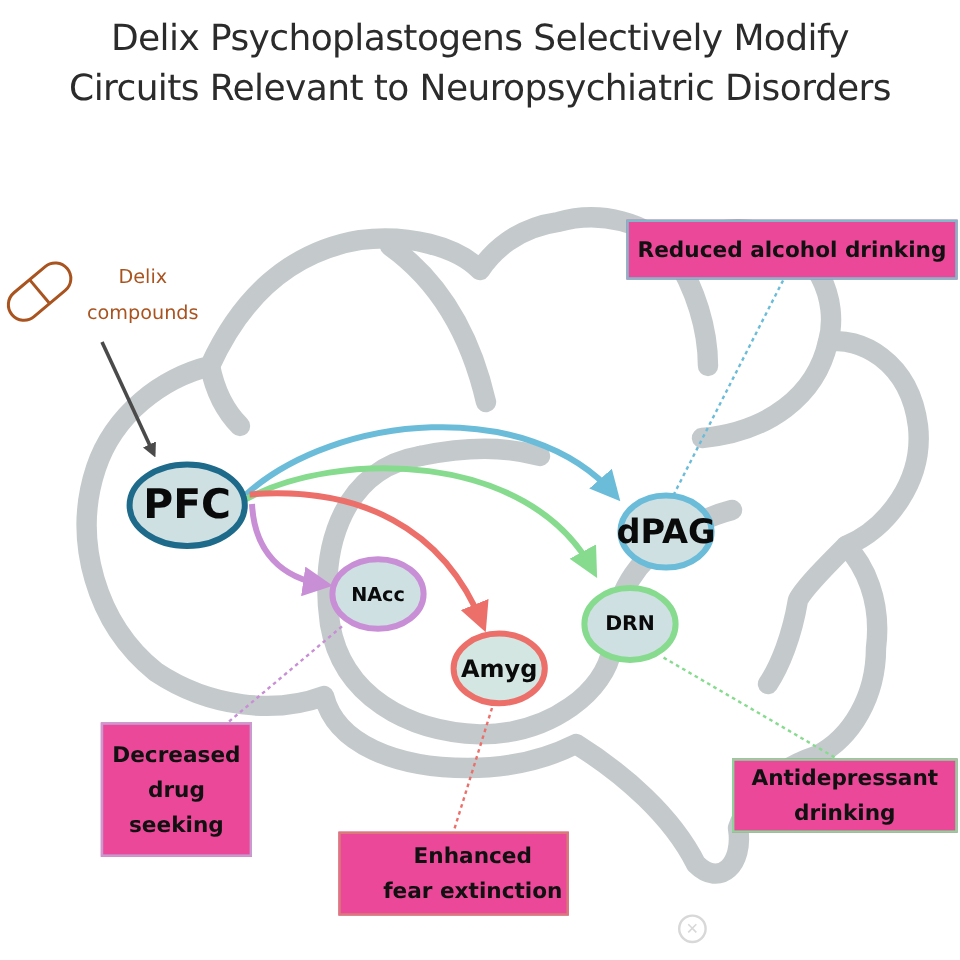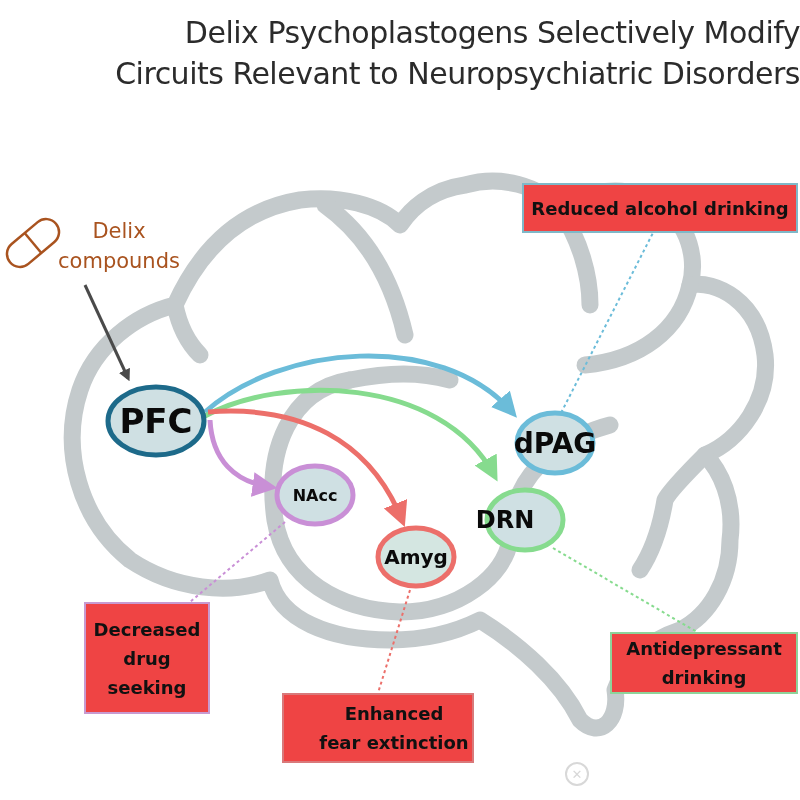--- a/index.html
+++ b/index.html
@@ -1,23 +1,23 @@
 <!DOCTYPE html>
 <html><head>
 <meta charset="utf-8">
 <style>
   html, body { margin: 0; padding: 0; background: #ffffff; }
   body { width: 800px; height: 800px; position: relative; overflow: hidden; font-family: "Liberation Sans", sans-serif; }
-  .title { position: absolute; left: 0; width: 800px; text-align: right; color: #2b2b2b; font-family: "DejaVu Sans", sans-serif; font-size: 30px; letter-spacing: -0.5px; line-height: 38px; }
+  .title { position: absolute; left: 0; width: 800px; text-align: center; color: #2b2b2b; font-family: "DejaVu Sans", sans-serif; font-size: 30px; letter-spacing: -0.5px; line-height: 38px; }
   .title.l1 { top: 14px; }
   .title.l2 { top: 55px; }
   svg.stage { position: absolute; left: 0; top: 0; }
   .node-label { position: absolute; transform: translate(-50%, -50%); font-family: "DejaVu Sans", sans-serif; font-weight: bold; color: #0a0a0a; white-space: nowrap; }
-  .outcome { position: absolute; background: #ef4444; box-sizing: border-box; border: 2px solid; display: flex; align-items: center; justify-content: center; text-align: center; font-family: "DejaVu Sans", sans-serif; font-weight: bold; font-size: 18px; line-height: 29px; color: #111; white-space: pre-line; }
-  .compounds { position: absolute; left: 44px; top: 216px; color: #a9531f; font-family: "DejaVu Sans", sans-serif; font-size: 21px; line-height: 30px; text-align: center; width: 150px; white-space: pre-line; }
+  .outcome { position: absolute; background: #ec4899; box-sizing: border-box; border: 2px solid; display: flex; align-items: center; justify-content: center; text-align: center; font-family: "DejaVu Sans", sans-serif; font-weight: bold; font-size: 18px; line-height: 29px; color: #111; white-space: pre-line; }
+  .compounds { position: absolute; left: 44px; top: 216px; color: #a9531f; font-family: "DejaVu Sans", sans-serif; font-size: 16px; line-height: 30px; text-align: center; width: 150px; white-space: pre-line; }
   .watermark { position: absolute; left: 565px; top: 762px; color: #d8d8d8; font-family: "DejaVu Sans", sans-serif; font-size: 21px; display: flex; align-items: center; gap: 6px; }
   .wm-logo { width: 24px; height: 24px; border: 2px solid #d8d8d8; border-radius: 50%; display: inline-flex; align-items: center; justify-content: center; font-size: 13px; box-sizing: border-box; }
 </style>
 </head>
 <body>
 
 <div class="title l1">Delix Psychoplastogens Selectively Modify</div>
 <div class="title l2">Circuits Relevant to Neuropsychiatric Disorders</div>
 
 <svg class="stage" width="800" height="800" viewBox="0 0 800 800">
@@ -74,21 +74,21 @@
   </g>
 </svg>
 
 <div class="compounds">Delix
 compounds</div>
 
 <div class="node-label" style="left:156px;top:421px;font-size:34px;">PFC</div>
 <div class="node-label" style="left:315px;top:495px;font-size:16px;">NAcc</div>
 <div class="node-label" style="left:416px;top:557px;font-size:20px;">Amyg</div>
 <div class="node-label" style="left:555px;top:443px;font-size:28px;">dPAG</div>
-<div class="node-label" style="left:505px;top:520px;font-size:24px;">DRN</div>
+<div class="node-label" style="left:525px;top:520px;font-size:17px;">DRN</div>
 
 <div class="outcome" style="left:522px;top:183px;width:276px;height:50px;border-color:#7fb8c8;">Reduced alcohol drinking</div>
 <div class="outcome" style="left:84px;top:602px;width:126px;height:112px;border-color:#c89ad0;">Decreased
 drug seeking</div>
 <div class="outcome" style="left:282px;top:693px;width:192px;height:70px;border-color:#d9797a;padding-left:32px;">Enhanced
 fear extinction</div>
 <div class="outcome" style="left:610px;top:632px;width:188px;height:62px;border-color:#8ed39a;">Antidepressant
 drinking</div>
 
 <div class="watermark">

